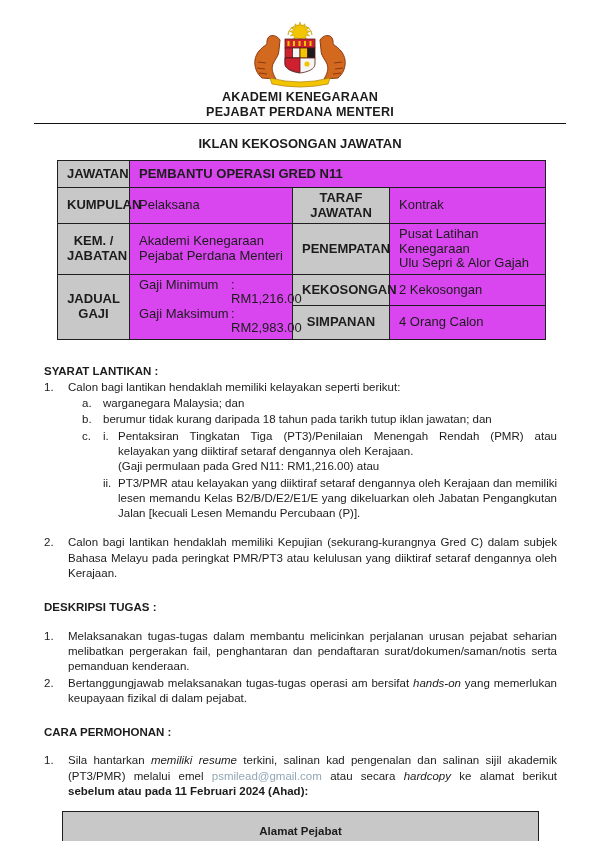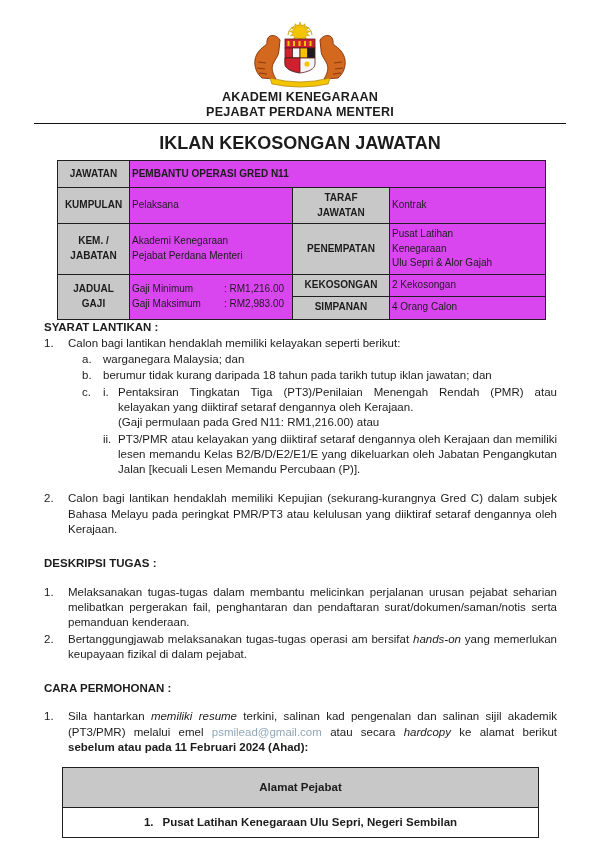--- a/index.html
+++ b/index.html
@@ -6,24 +6,24 @@
   .page {
     position:relative; width:600px; height:841px; margin:0 auto;
     background:#ffffff; box-sizing:border-box; padding-top:22px;
     font-family:"Liberation Sans","DejaVu Sans",sans-serif;
     color:#1c1c1c; font-size:11.5px; line-height:15.3px;
   }
   .hdr { text-align:center; }
   .emblem { display:block; margin:0 auto 2px; }
   .org { font-weight:bold; font-size:12.6px; line-height:15px; letter-spacing:.2px; }
   .hdr-rule { border:none; border-top:1.7px solid #111; margin:3px 34px 2px 34px; }
-  .doc-title { font-weight:bold; font-size:18px; line-height:15px;margin-top:12px; }
+  .doc-title { font-weight:bold; font-size:13px; line-height:15px;margin-top:12px; }
 
   table.job { border-collapse:collapse; margin:9px 0 0 57px; width:488px; table-layout:fixed; }
-  table.job th, table.job td { border:1.4px solid #1f1f1f; padding:3px 2px; font-size:10px; line-height:14.5px; }
+  table.job th, table.job td { border:1.4px solid #1f1f1f; padding:3px 9px; font-size:13px; line-height:14.5px; }
   table.job th { background:var(--table_header_bg,#c8c8c8); font-weight:bold; text-align:center; vertical-align:middle; }
   table.job td { text-align:left; vertical-align:middle; background:#d946ef; }
   td.center-bold { text-align:center; font-weight:bold; }
   .pre { white-space:pre-line; }
   .gaji-line { display:flex; }
   .gaji-line .gl { width:92px; flex:none; }
 
   .content { margin:0 43px 0 44px; }
   .sec-head { font-weight:bold; margin-top:19px; }
   .sec-head.gap-after { margin-bottom:13px; }
@@ -135,21 +135,21 @@
     </tr>
     <tr style="height:23px">
       <th>SIMPANAN</th>
       <td>4 Orang Calon</td>
     </tr>
   </tbody>
     </table>
 
   <div class="content">
 
-    <div class="sec-head" style="margin-top:0">SYARAT LANTIKAN :</div>
+    <div class="sec-head" style="margin-top:24px">SYARAT LANTIKAN :</div>
     <div class="row">
       <span class="n">1.</span>
       <span class="t">Calon bagi lantikan hendaklah memiliki kelayakan seperti berikut:</span>
     </div>
     <div class="sub">
       <div class="row">
         <span class="n">a.</span>
         <span class="t">warganegara Malaysia; dan</span>
       </div>
       <div class="row">

